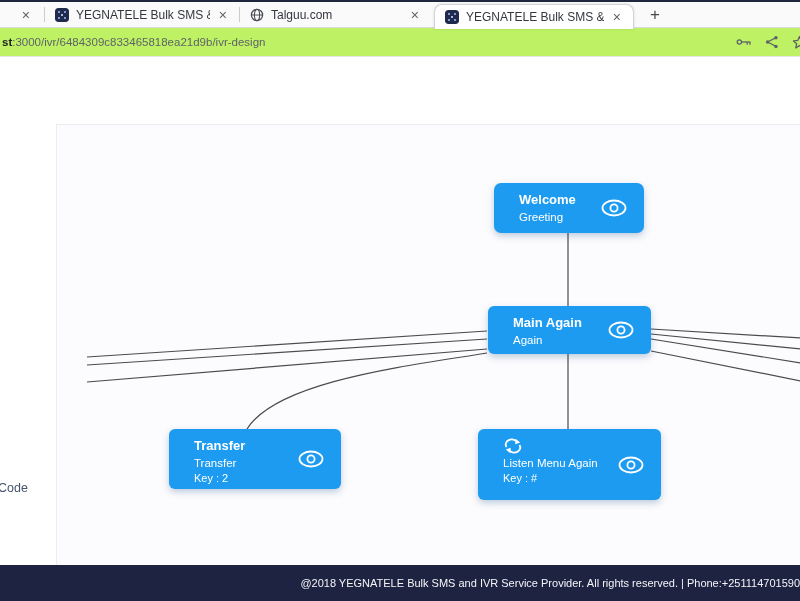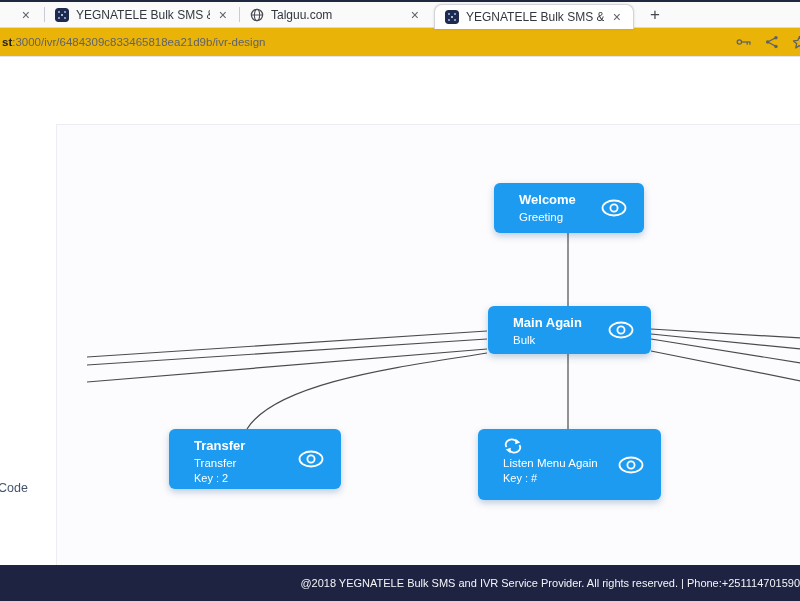--- a/index.html
+++ b/index.html
@@ -17,21 +17,21 @@
   .tab.partial{width:44px;justify-content:flex-end;padding-right:12px;}
   .tab.t2{width:194px;}
   .tab.t3{width:191px;}
   .tab.active{width:200px;margin:2px 0 -1px 3px;background:#fff;border:1px solid #d2d4da;border-bottom:none;
     border-radius:8px 8px 0 0;box-shadow:0 0 3px rgba(0,0,0,.12);z-index:3;}
   .favicon{width:14px;height:14px;border-radius:3px;flex:0 0 auto;}
   .newtab{width:26px;display:flex;align-items:center;justify-content:center;font-size:17px;
     color:#45484e;margin-left:8px;cursor:pointer;}
 
   
-  .urlbar{position:absolute;left:0;top:28px;width:800px;height:29px;background:#eab308;
+  .urlbar{position:absolute;left:0;top:28px;width:800px;height:29px;background:#bef264;
     border-bottom:1px solid #e4e5ea;display:flex;align-items:center;}
   .url-text{position:absolute;left:2px;top:0;height:100%;display:flex;align-items:center;
     font-size:11.5px;color:#5f6368;}
   .url-text b{color:#202124;font-weight:700;}
   .omni-icons{position:absolute;right:0;top:0;height:100%;display:flex;align-items:center;gap:13px;padding-right:0;}
   .omni-icons svg{display:block;}
 
   
   .appheader{position:absolute;left:0;top:57px;width:800px;height:67px;background:#fff;}
   .billing{position:absolute;left:630px;top:81px;display:flex;align-items:center;gap:10px;
@@ -46,21 +46,21 @@
     border-top:1px solid #ececf2;border-left:1px solid #ececf2;}
   .wires{position:absolute;left:0;top:0;}
 
   
   .node{position:absolute;background:#1d9bf0;border-radius:6px;color:#fff;
     box-shadow:0 3px 7px rgba(0,60,120,.25);padding:9px 14px 8px 25px;cursor:pointer;}
   .node .ttl{font-size:13px;font-weight:700;margin-bottom:4px;}
   .node .sub{font-size:11.5px;margin-bottom:3px;}
   .node .key{font-size:11px;}
   .node .eye{position:absolute;right:16px;top:50%;transform:translateY(-50%);cursor:pointer;}
-  .n-welcome{left:437px;top:58px;width:150px;height:50px;}
+  .n-welcome{left:437px;top:58px;width:150px;height:50px;border-radius:7px;}
   .n-mainmenu{left:431px;top:181px;width:163px;height:48px;}
   .n-transfer{left:112px;top:304px;width:172px;height:60px;}
   .n-listen{left:421px;top:304px;width:183px;height:71px;}
   .repeat-row{margin-bottom:3px;height:16px;}
 
   
   .footer{position:absolute;left:0;top:565px;width:800px;height:36px;background:#1e2342;
     display:flex;align-items:center;justify-content:flex-end;}
   .footer span{color:#f4f5f9;font-size:11px;}
 </style>
@@ -185,21 +185,21 @@
       <div class="ttl">Welcome</div>
       <div class="sub">Greeting</div>
       <svg class="eye" width="28" height="20" viewBox="0 0 28 20">
         <ellipse cx="14" cy="10" rx="11.5" ry="7.5" fill="none" stroke="#fff" stroke-width="1.8"></ellipse>
         <circle cx="14" cy="10" r="3.6" fill="none" stroke="#fff" stroke-width="1.8"></circle>
       </svg>
     </div>
 
     <div class="node n-mainmenu">
       <div class="ttl">Main Again</div>
-      <div class="sub">Bulk</div>
+      <div class="sub">Again</div>
       <svg class="eye" width="28" height="20" viewBox="0 0 28 20">
         <ellipse cx="14" cy="10" rx="11.5" ry="7.5" fill="none" stroke="#fff" stroke-width="1.8"></ellipse>
         <circle cx="14" cy="10" r="3.6" fill="none" stroke="#fff" stroke-width="1.8"></circle>
       </svg>
     </div>
 
     <div class="node n-transfer">
       <div class="ttl">Transfer</div>
       <div class="sub">Transfer</div>
       <div class="key">Key : 2</div>

